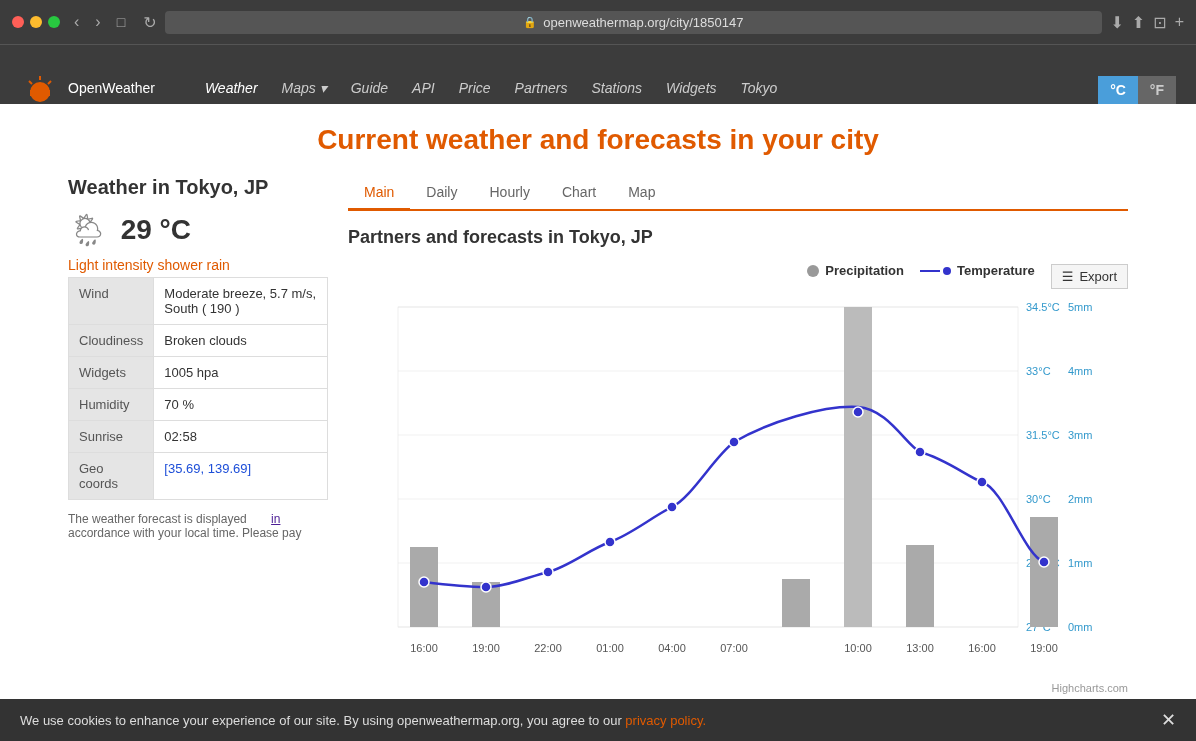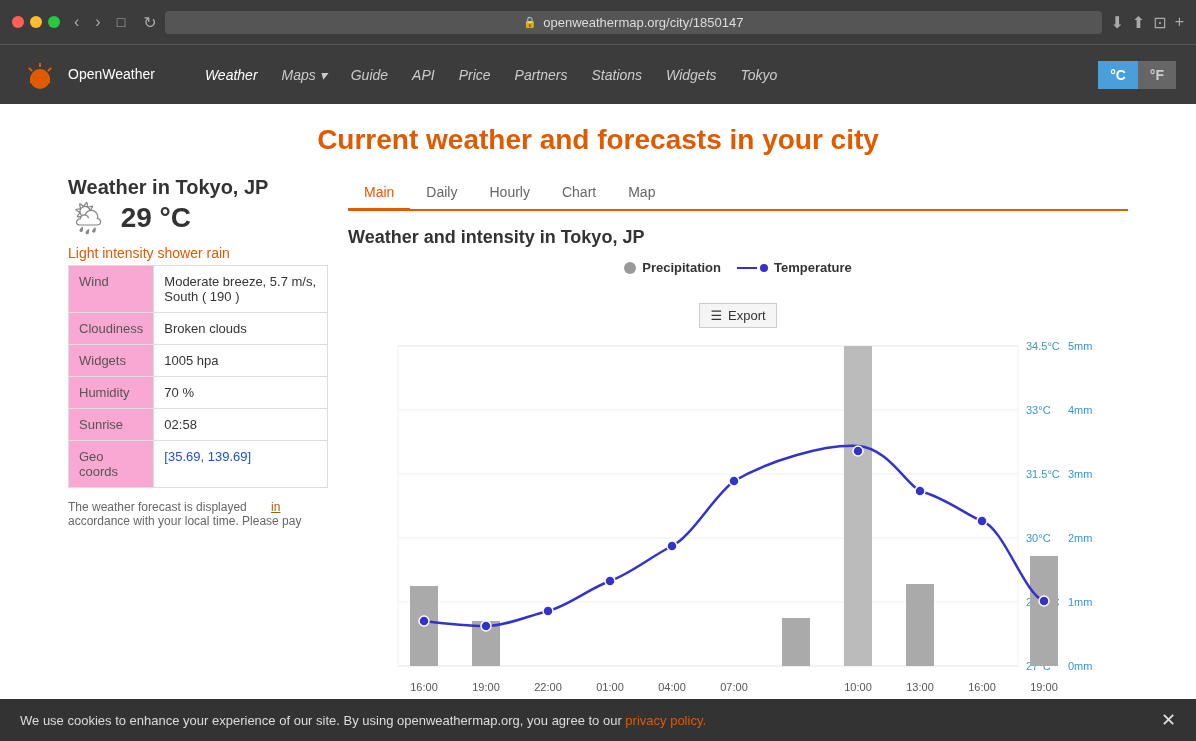--- a/index.html
+++ b/index.html
@@ -31,21 +31,21 @@
       color: #ddd; font-size: 13px; display: flex; align-items: center; justify-content: center;
     }
     .lock-icon { margin-right: 6px; color: #aaa; font-size: 11px; }
     .browser-actions { display: flex; gap: 8px; color: #aaa; font-size: 16px; }
     .browser-action-btn { background: none; border: none; color: #aaa; cursor: pointer; font-size: 16px; }
 
     
     .navbar {
       background: #3c3c3c;
       display: flex;
-      align-items: center;
+      align-items: flex-end;
       padding: 0 20px;
       height: 60px;
       border-top: 1px solid #555;
     }
     .logo-area { display: flex; align-items: center; gap: 8px; margin-right: 40px; }
     .logo-icon { width: 40px; height: 32px; }
     .logo-text { color: #fff; font-size: 14px; font-weight: normal; line-height: 1.2; }
     .nav-links { display: flex; align-items: center; gap: 4px; flex: 1; }
     .nav-link {
       color: #ccc; text-decoration: none; padding: 8px 10px; font-size: 14px;
@@ -64,31 +64,31 @@
     .main-content { max-width: 1100px; margin: 0 auto; padding: 20px 20px; }
     .page-title {
       text-align: center; color: #e05a00; font-size: 28px; font-weight: bold;
       margin-bottom: 20px;
     }
 
     .content-area { display: flex; gap: 20px; }
 
     
     .left-panel { width: 260px; flex-shrink: 0; }
-    .city-title { font-size: 20px; font-weight: bold; color: #333; }
+    .city-title { font-size: 20px; font-weight: bold; color: #333; margin-bottom: 12px; }
     .weather-main { display: flex; align-items: center; gap: 12px; margin-bottom: 8px; }
     .weather-icon { font-size: 32px; color: #888; }
     .temp-display { font-size: 28px; font-weight: bold; color: #333; }
     .weather-desc { color: #e05a00; font-size: 14px; margin-bottom: 4px; }
     .weather-time { color: #333; font-size: 13px; margin-bottom: 16px; }
     .wrong-data { color: #e05a00; cursor: pointer; text-decoration: none; margin-left: 6px; }
 
     .weather-table { width: 100%; border-collapse: collapse; border: 1px solid #ddd; }
     .weather-table td { padding: 8px 10px; border: 1px solid #ddd; font-size: 13px; vertical-align: top; }
-    .weather-table td:first-child { background: #f9a8d4; color: #555; width: 80px; }
+    .weather-table td:first-child { background: #e5e5e5; color: #555; width: 80px; }
     .geo-link { color: #1d4ed8; cursor: pointer; }
 
     
     .right-panel { flex: 1; }
 
     
     .tabs { display: flex; gap: 0; border-bottom: 2px solid #e05a00; margin-bottom: 16px; }
     .tab {
       padding: 8px 16px; cursor: pointer; font-size: 14px; color: #666;
       background: none; border: none; border-bottom: 3px solid transparent; margin-bottom: -2px;
@@ -120,21 +120,21 @@
     .cookie-bar {
       position: fixed; bottom: 0; left: 0; right: 0;
       background: #333; color: #ddd; padding: 10px 20px;
       display: flex; align-items: center; justify-content: space-between;
       font-size: 13px; z-index: 100;
     }
     .cookie-link { color: #e05a00; cursor: pointer; }
     .cookie-close { background: none; border: none; color: #ddd; font-size: 18px; cursor: pointer; }
 
     .note-text { font-size: 12px; color: #666; margin-top: 12px; }
-    .note-link { color: #a16207; cursor: pointer; text-decoration: underline; padding-left: 21px; }
+    .note-link { color: #4c1d95; cursor: pointer; text-decoration: underline; padding-left: 21px; }
 
     .clearfix::after { content: ''; display: table; clear: both; }
   </style>
 </head>
 <body>
 
 <div class="browser-chrome">
   <div class="browser-dots">
     <div class="browser-dot dot-red"></div>
     <div class="browser-dot dot-yellow"></div>
@@ -240,26 +240,26 @@
     <div class="right-panel">
 
       <div class="tabs">
         <button class="tab tab-active">Main</button>
         <button class="tab">Daily</button>
         <button class="tab">Hourly</button>
         <button class="tab">Chart</button>
         <button class="tab">Map</button>
       </div>
 
-      <h3 class="chart-title">Weather and intensity in Tokyo, JP</h3>
+      <h3 class="chart-title">Partners and forecasts in Tokyo, JP</h3>
 
       <div class="chart-wrapper clearfix">
 
         
-        <div style="display:flex; justify-content:flex-end; align-items:center; gap:16px; margin-bottom:8px;flex-direction:column;">
+        <div style="display:flex; justify-content:flex-end; align-items:center; gap:16px; margin-bottom:8px;">
           <div class="chart-legend">
             <div class="legend-item">
               <span class="legend-dot-precip"></span>
               <span>Precipitation</span>
             </div>
             <div class="legend-item">
               <span style="display:inline-flex;align-items:center;gap:3px;">
                 <span class="legend-line-temp"></span>
                 <span class="legend-dot-temp"></span>
               </span>

